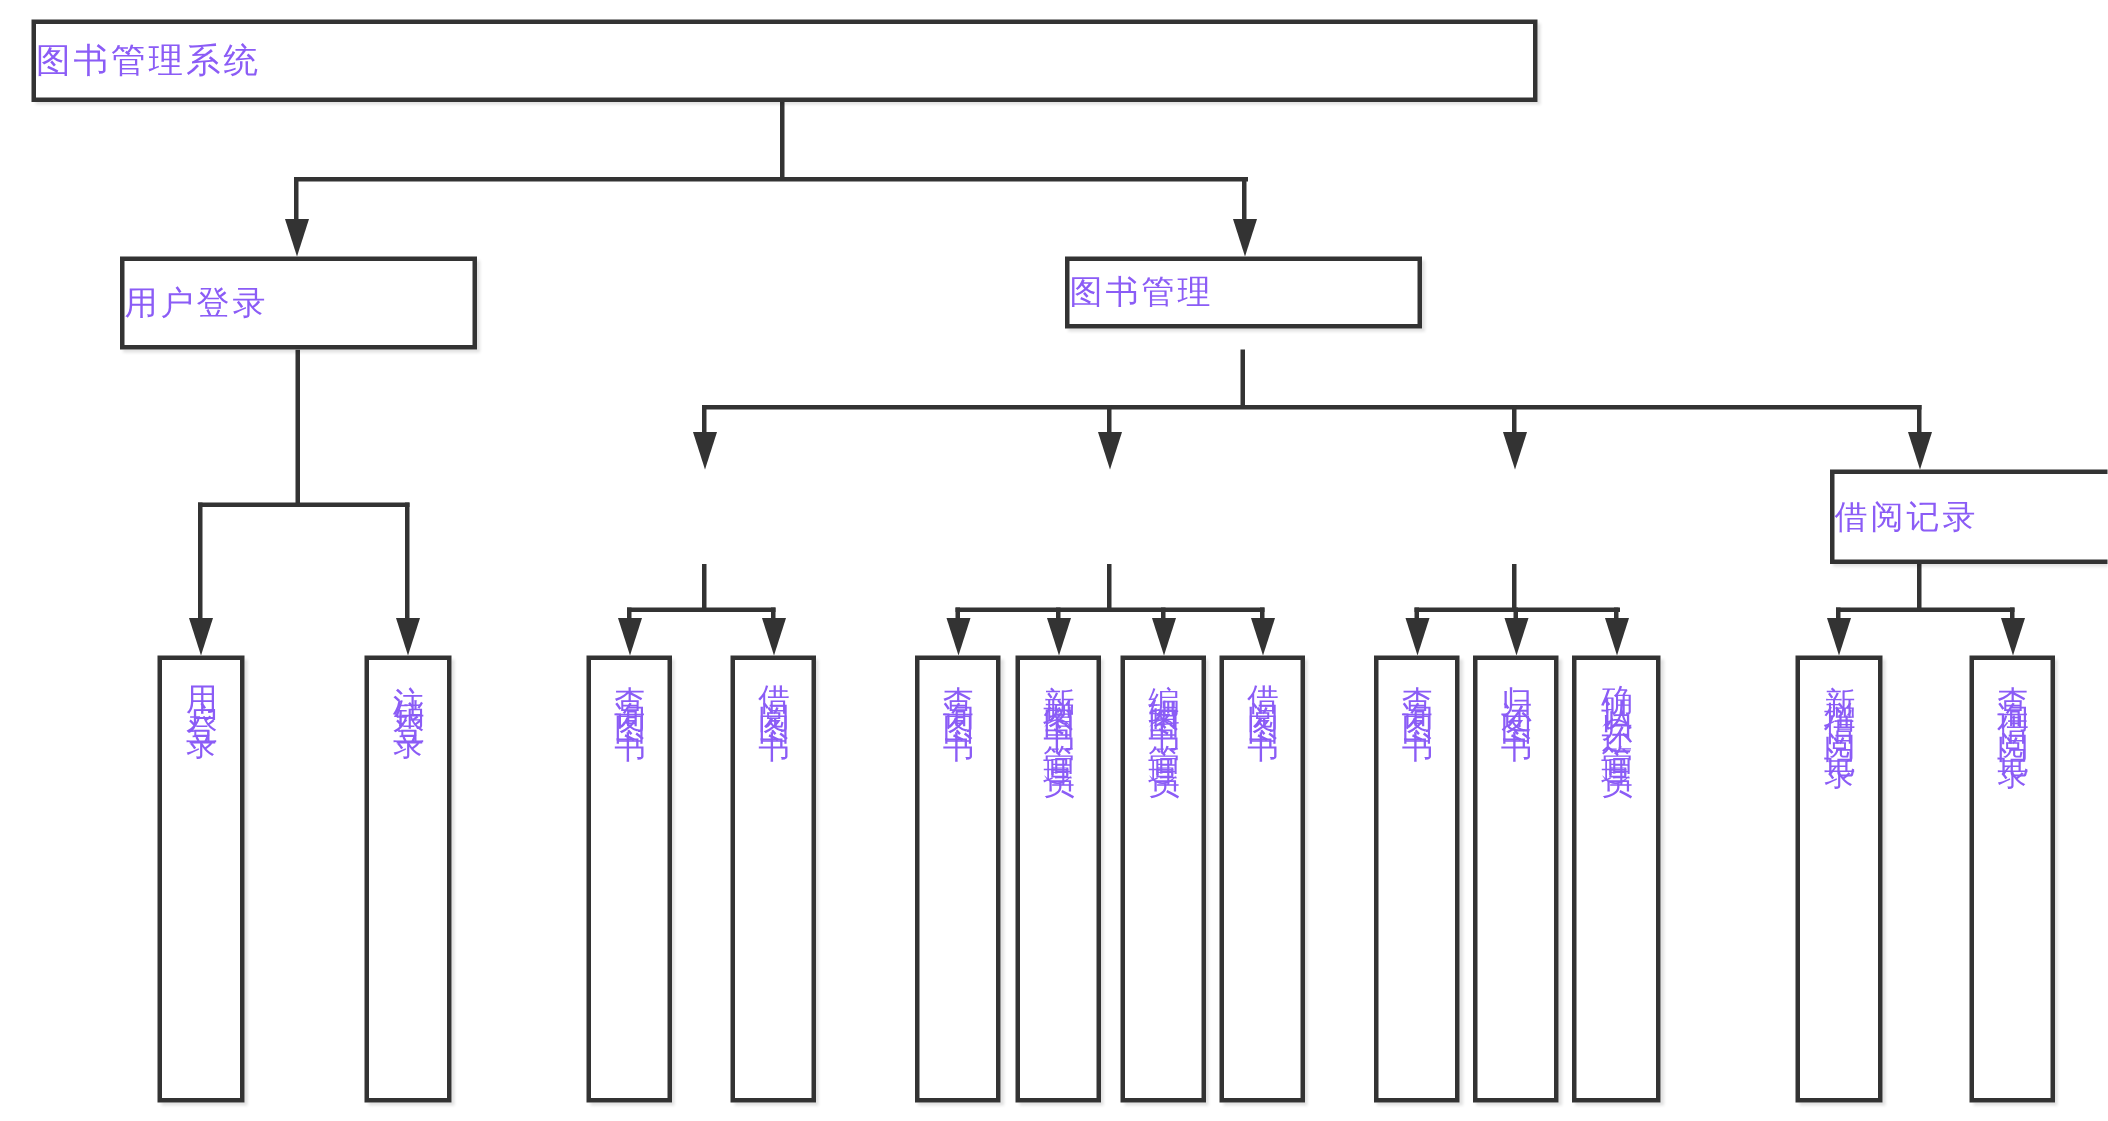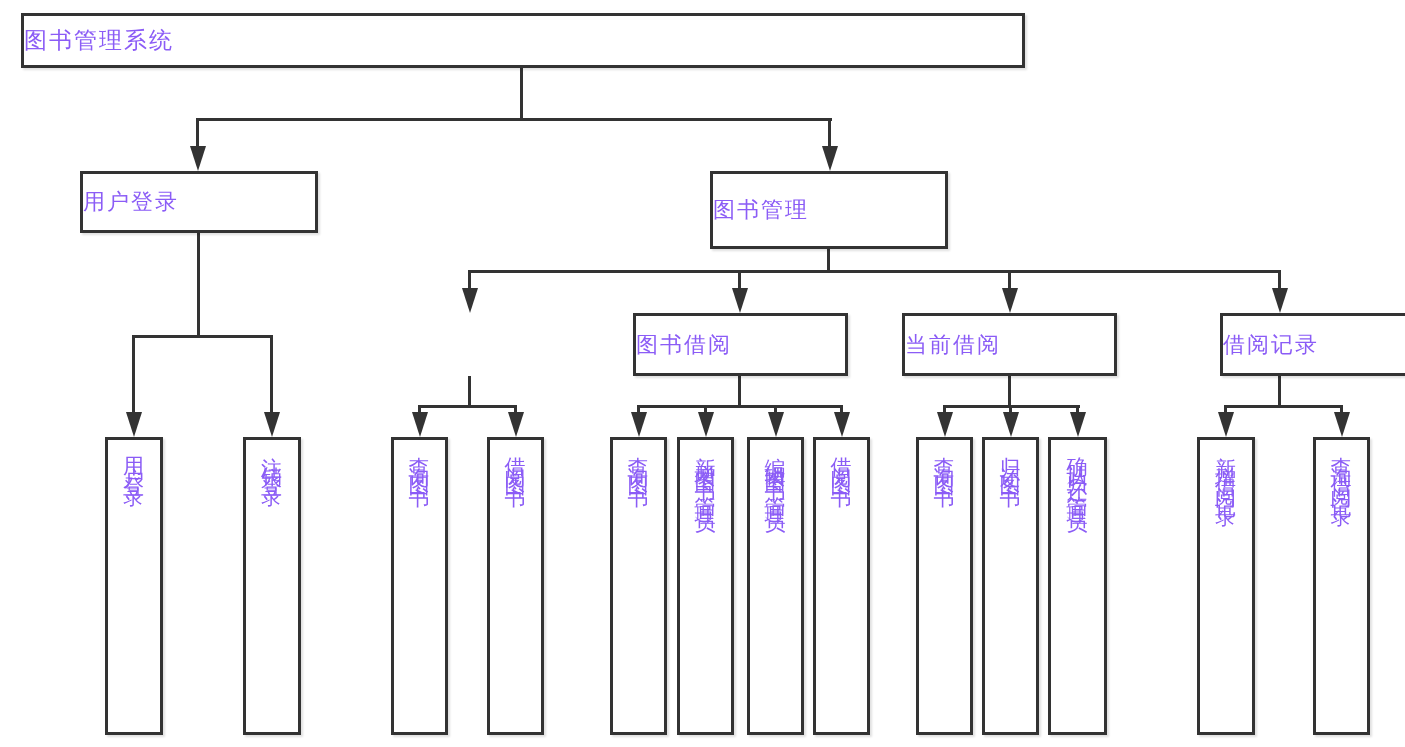--- a/index.html
+++ b/index.html
@@ -78,30 +78,24 @@
 
 <div class="canvas">
 
   <div class="node root" style="left:21px; top:13px; width:1004px; height:55px;">
     <span>图书管理系统</span>
   </div>
 
   <div class="node" style="left:80px; top:171px; width:238px; height:62px;">
     <span>用户登录</span>
   </div>
-  <div class="node" style="left:710px; top:171px; width:238px; height:78px;">
+  <div class="node" style="left:710px; top:171px; width:238px; height:48px;">
     <span>图书管理</span>
   </div>
 
-  <div class="node" style="left:633px; top:313px; width:215px; height:63px;">
-    <span>图书借阅</span>
-  </div>
-  <div class="node" style="left:902px; top:313px; width:215px; height:63px;">
-    <span>当前借阅</span>
-  </div>
   <div class="node" style="left:1220px; top:313px; width:239px; height:63px;">
     <span>借阅记录</span>
   </div>
 
   <div class="node vnode" style="left:105px; top:437px; width:58px; height:298px;">
     <span>用户登录</span>
   </div>
   <div class="node vnode" style="left:243px; top:437px; width:58px; height:298px;">
     <span>注销登录</span>
   </div>

